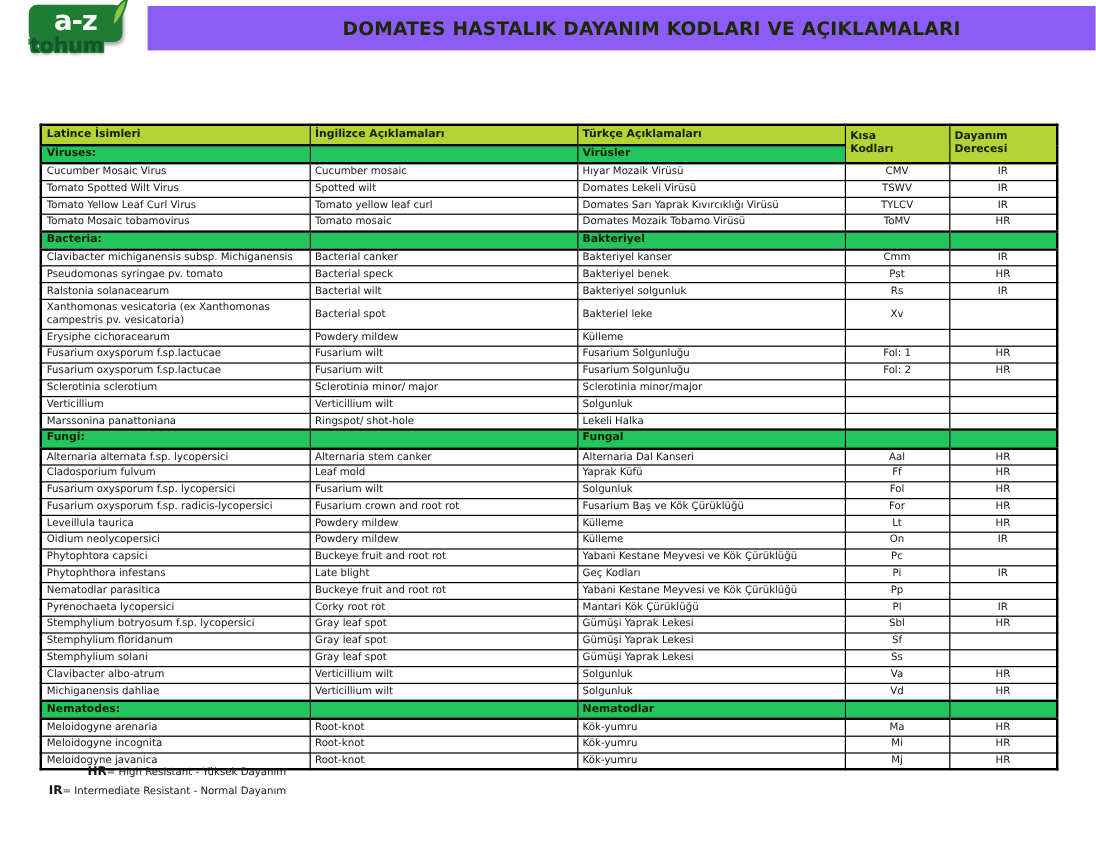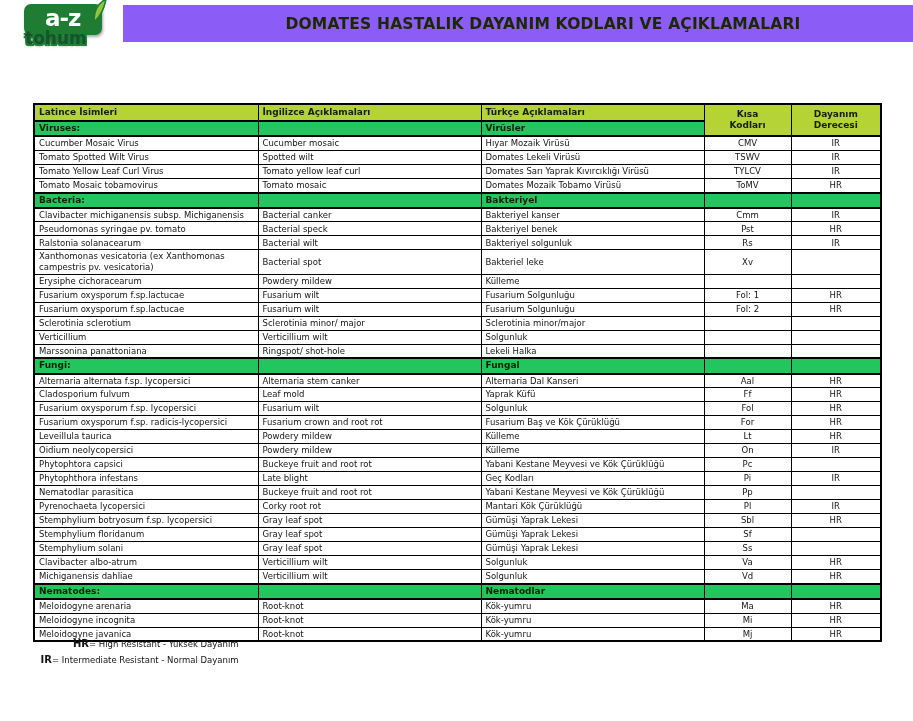--- a/index.html
+++ b/index.html
@@ -56,21 +56,21 @@
     color:#141414;
     overflow:hidden;
     vertical-align:middle;
     text-align:left;
   }
   thead th {
     background:#b5d334; font-weight:bold; font-size:9px; height:17px;
     border-bottom-width:2px; color:#142000;
   }
   thead th.two-line {
-    white-space:pre-line; text-align:center; line-height:1.2;
+    white-space:pre-line; line-height:1.2;
   }
   thead tr.section-row th { height:13px; border-top-width:2px; }
   tr.section-row td, thead tr.section-row th {
     background:#22c55e; font-weight:bold; font-size:9px; height:13px;
     color:#142000; border-top-width:2px; border-bottom-width:2px;
   }
   tr.data-row td { height:14px; background:#fff; }
   td.col-code, td.col-resistance { text-align:center; }
 
   

